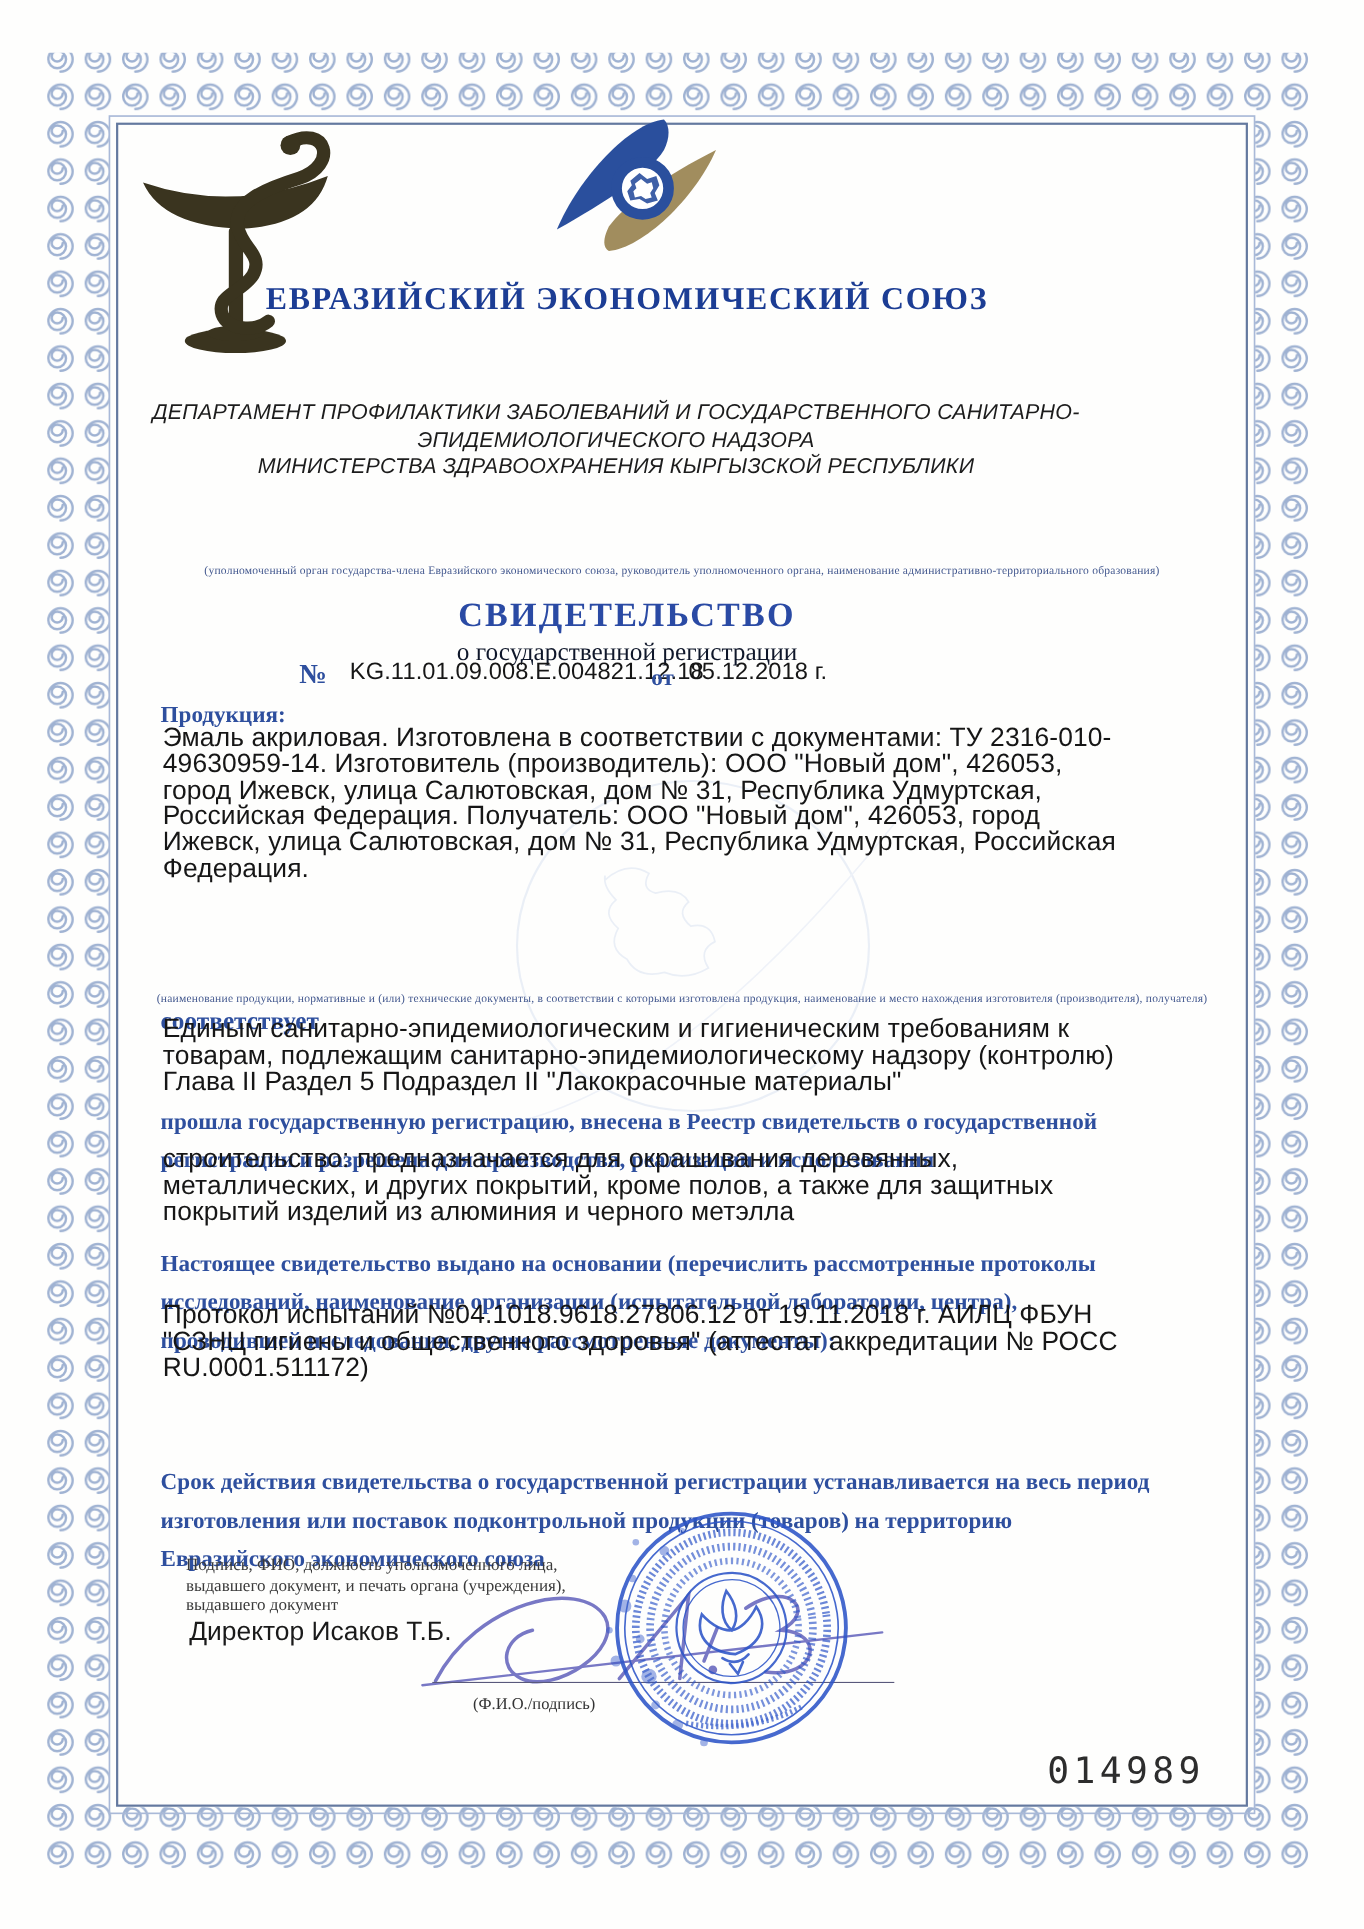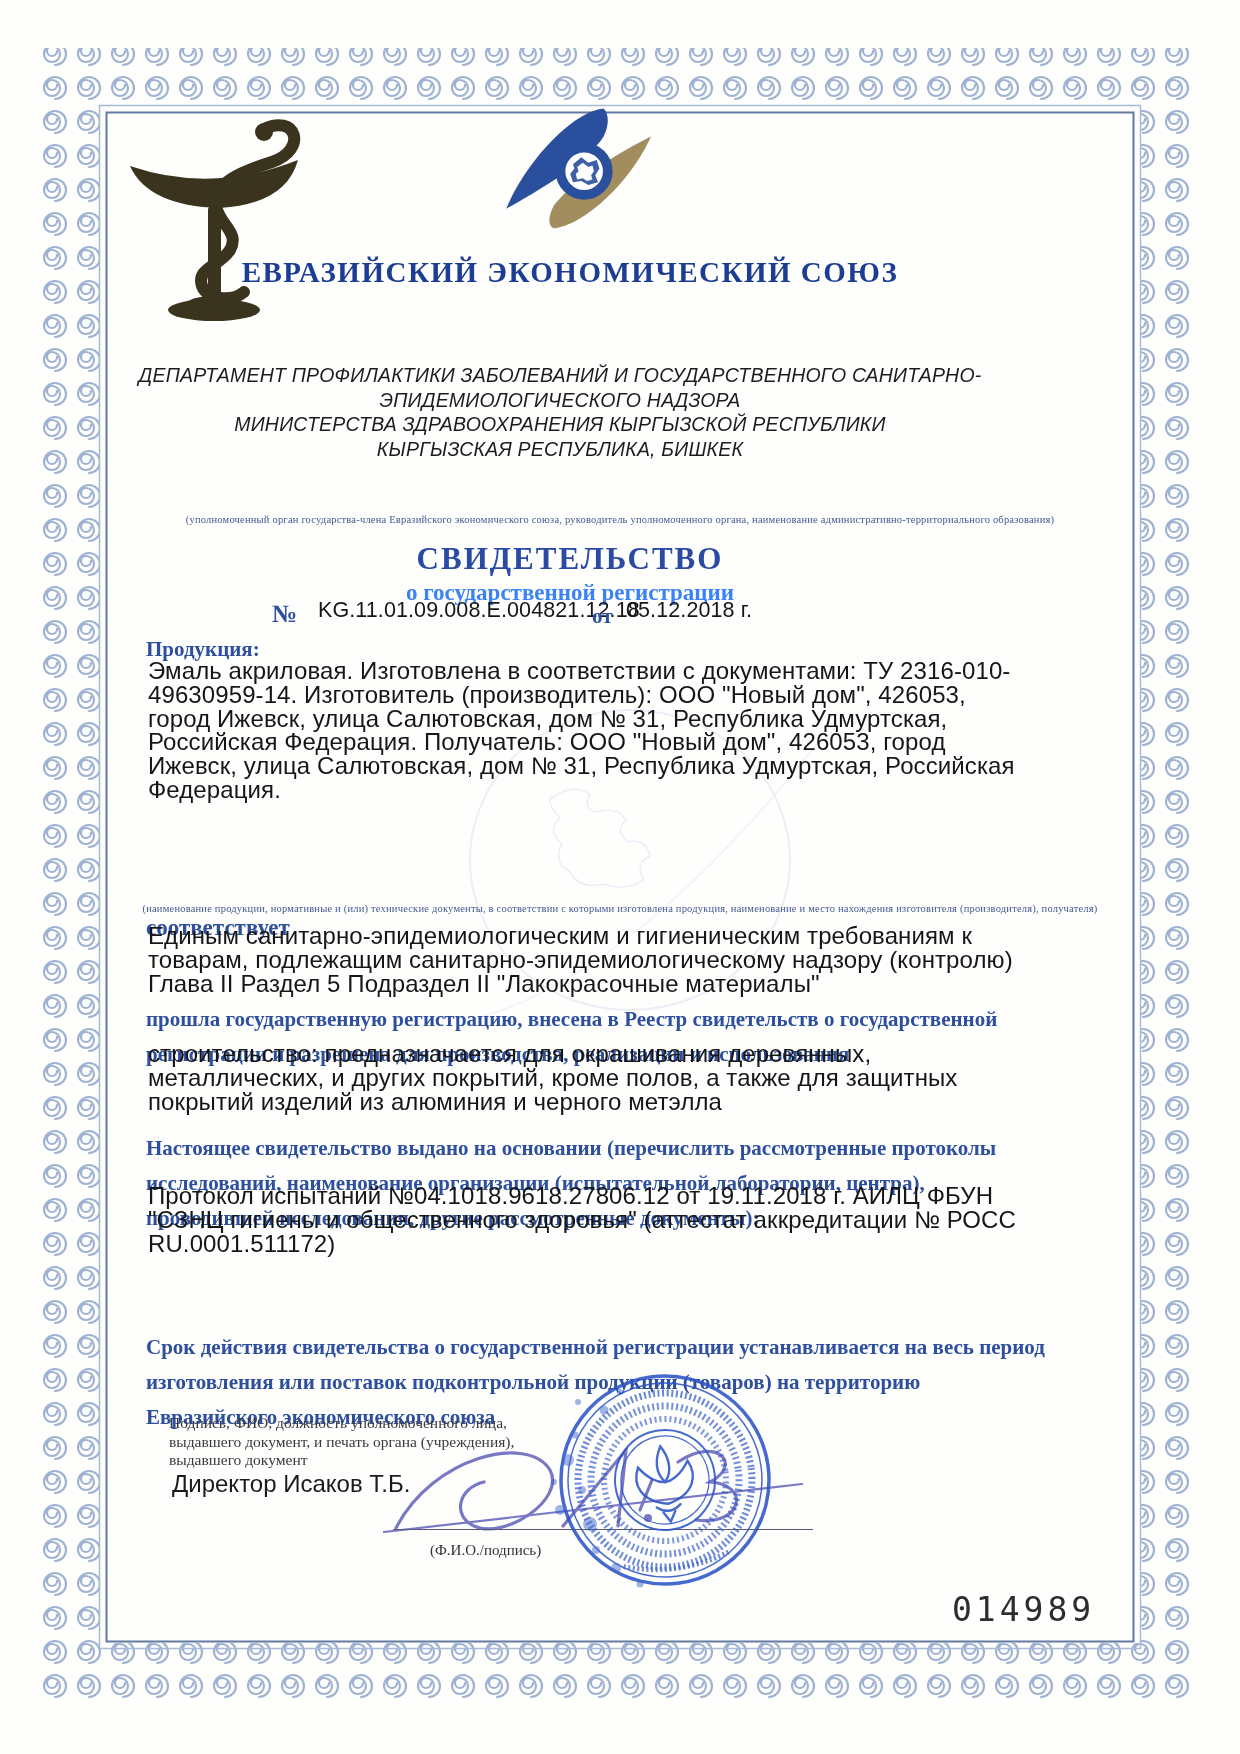--- a/index.html
+++ b/index.html
@@ -9,21 +9,21 @@
     font-family:"Liberation Sans",sans-serif;
   }
   .abs{position:absolute;}
   .center{text-align:center;}
   
   .form-blue{font-family:"Liberation Serif",serif;font-weight:bold;color:#2e4f9e;}
   .union-title{font-family:"Liberation Serif",serif;font-weight:bold;color:#1c3d94;
     font-size:29px;letter-spacing:1.5px;}
   .cert-title{font-family:"Liberation Serif",serif;font-weight:bold;color:#2a4aa4;
     font-size:31px;letter-spacing:2px;}
-  .cert-subtitle{font-family:"Liberation Serif",serif;font-weight:bold;color:#3b82f6;
+  .cert-subtitle{font-family:"Liberation Serif",serif;font-weight:normal;color:#0f172a;
     font-size:23px;}
   .dept{font-size:19.5px;line-height:24.5px;color:#1c1c1c;letter-spacing:.2px;font-style:italic;}
   .fineprint{font-family:"Liberation Serif",serif;font-size:10.5px;color:#44598f;
     white-space:nowrap;letter-spacing:.2px;}
   .body-black{font-size:24px;line-height:23.8px;color:#161616;letter-spacing:.1px;}
   .body-blue{font-family:"Liberation Serif",serif;font-weight:bold;color:#2e4f9e;
     font-size:21px;line-height:35px;}
   .sig-note{font-family:"Liberation Serif",serif;font-size:15.5px;line-height:18.5px;color:#3a3a3a;}
   .signer{font-size:24px;color:#1a1a1a;}
   .sig-caption{font-family:"Liberation Serif",serif;font-size:15px;color:#333;}
@@ -70,21 +70,20 @@
     <path fill="#2a4f9d" d="M70,44 l6,-5 5,4 6,-2 2,6 -3,5 2,5 -7,2 -5,-3 -6,1 -2,-6 3,-4 z" opacity="0.9"></path>
     <path fill="#ffffff" d="M73,46 l4,-3 4,3 3,-1 1,4 -2,3 1,3 -4,1 -3,-2 -4,1 -1,-4 2,-2 z"></path>
   </svg>
 
   <div class="abs center union-title" style="left:70px;top:256px;width:1000px">ЕВРАЗИЙСКИЙ ЭКОНОМИЧЕСКИЙ СОЮЗ</div>
 
   <div class="abs center dept" style="left:90px;top:363px;width:940px">
     <div>ДЕПАРТАМЕНТ ПРОФИЛАКТИКИ ЗАБОЛЕВАНИЙ И ГОСУДАРСТВЕННОГО САНИТАРНО-</div>
     <div>ЭПИДЕМИОЛОГИЧЕСКОГО НАДЗОРА</div>
     <div>МИНИСТЕРСТВА ЗДРАВООХРАНЕНИЯ КЫРГЫЗСКОЙ РЕСПУБЛИКИ</div>
-    <div>КЫРГЫЗСКАЯ РЕСПУБЛИКА, БИШКЕК</div>
   </div>
 
   <div class="abs center fineprint" style="left:110px;top:514px;width:1020px">(уполномоченный орган государства-члена Евразийского экономического союза, руководитель уполномоченного органа, наименование административно-территориального образования)</div>
 
   <div class="abs center cert-title" style="left:70px;top:541px;width:1000px">СВИДЕТЕЛЬСТВО</div>
   <div class="abs center cert-subtitle" style="left:70px;top:580px;width:1000px">о государственной регистрации</div>
 
   <div class="abs form-blue" style="left:272px;top:600px;font-size:25px">№</div>
   <div class="abs body-black" style="left:318px;top:599px;font-size:21.5px">KG.11.01.09.008.Е.004821.12.18</div>
   <div class="abs form-blue" style="left:592px;top:604px;font-size:21px">от</div>

